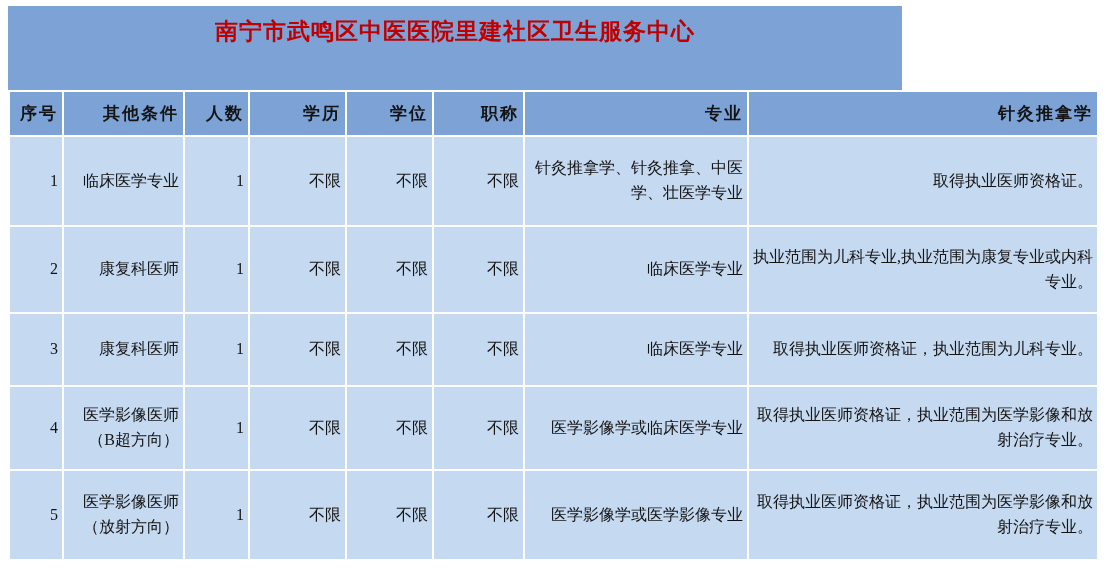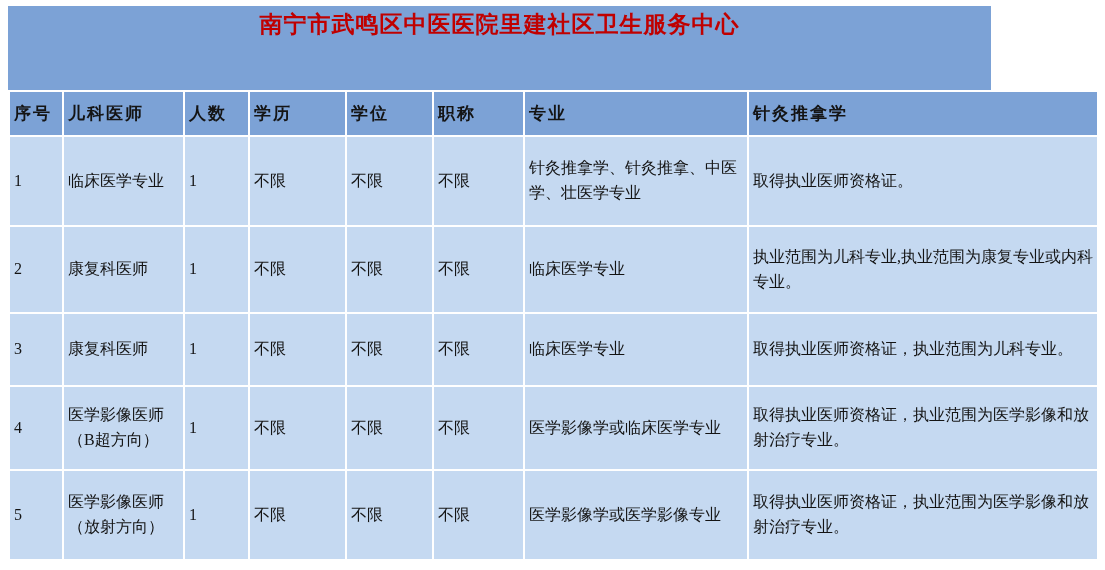--- a/index.html
+++ b/index.html
@@ -10,40 +10,41 @@
   }
   .page {
     width: 1105px;
     height: 570px;
     background: #ffffff;
     box-sizing: border-box;
     padding: 6px 8px 8px 8px;
     overflow: hidden;
   }
   .title-band {
-    width: 983px;
+    width: 894px;
     height: 84px;
     background: #7ca2d6;
     color: #c00000;
     font-weight: bold;
     font-size: 23px;
     line-height: 37px;
     text-align: center;
     box-sizing: border-box;
+    padding-top: 7px;
     letter-spacing: 1px;
   }
   table.jobs {
     width: 1089px;
     border-collapse: collapse;
     table-layout: fixed;
     margin-top: 0;
   }
   table.jobs th, table.jobs td {
     border: 2px solid #ffffff;
-    text-align: left;
+    text-align: right;
     vertical-align: middle;
     box-sizing: border-box;
     padding: 2px 4px;
     overflow: hidden;
   }
   table.jobs th {
     background: #7ca2d6;
     color: #141414;
     font-size: 17px;
     font-weight: bold;
@@ -73,21 +74,21 @@
       <col style="width:65px">
       <col style="width:97px">
       <col style="width:87px">
       <col style="width:91px">
       <col style="width:224px">
       <col style="width:350px">
     </colgroup>
     <thead>
       <tr>
         <th>序号</th>
-        <th>儿科医师</th>
+        <th>其他条件</th>
         <th>人数</th>
         <th>学历</th>
         <th>学位</th>
         <th>职称</th>
         <th>专业</th>
         <th>针灸推拿学</th>
       </tr>
     </thead>
     <tbody>
       <tr style="height:90px">

